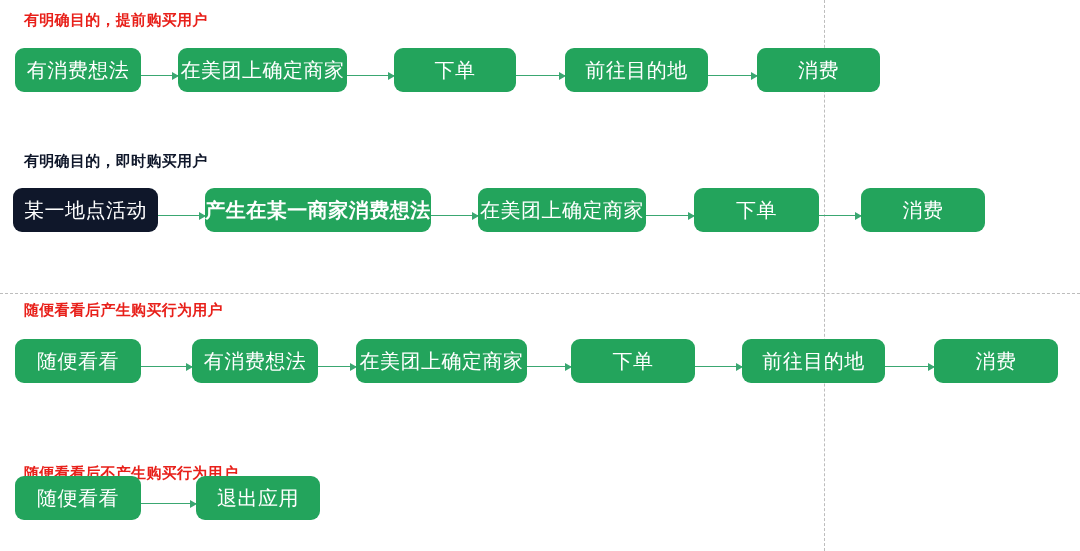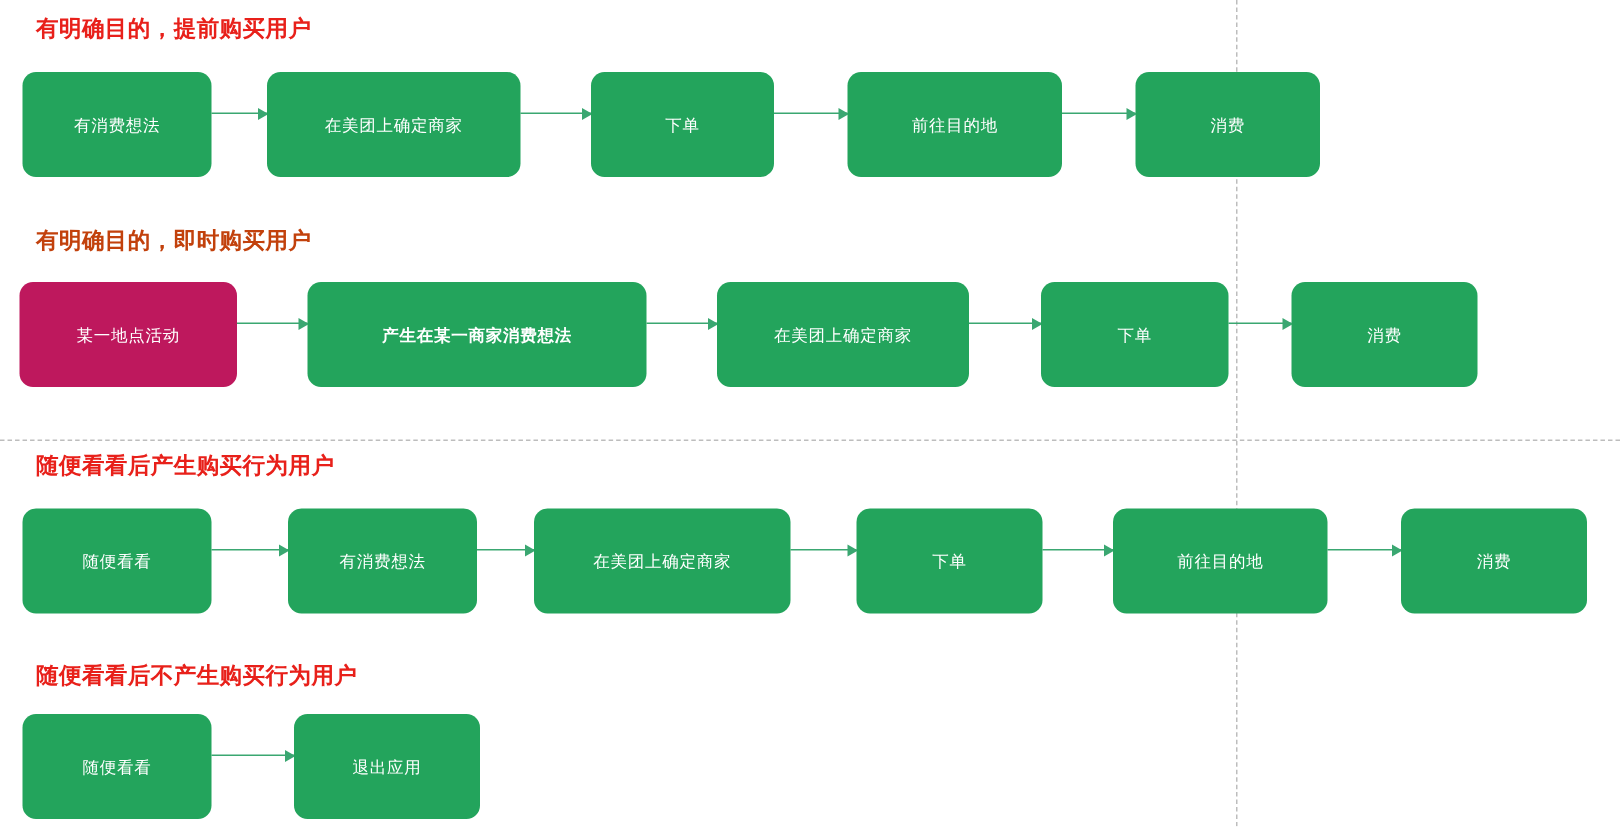--- a/index.html
+++ b/index.html
@@ -48,25 +48,25 @@
 
   
   .node {
     position: absolute;
     background: #23a45c;
     color: #ffffff;
     border-radius: 9px;
     display: flex;
     align-items: center;
     justify-content: center;
-    font-size: 11px;
+    font-size: 20px;
     letter-spacing: 0.5px;
     white-space: nowrap;
     box-sizing: border-box;
-    height: 70px;
+    height: 44px;
   }
 
   
   .arrow {
     position: absolute;
     height: 0;
     border-top: 1.6px solid #3aa771;
   }
   .arrow::after {
     content: "";
@@ -92,41 +92,41 @@
       <div class="section-title" style="left: 24px; top: 12px; color: rgb(232, 32, 26);">有明确目的，提前购买用户</div>
       <div class="arrow" style="left: 141px; width: 37px; top: 75px; border-top-color: rgb(58, 167, 113);"></div>
       <div class="arrow" style="left: 347px; width: 47px; top: 75px; border-top-color: rgb(58, 167, 113);"></div>
       <div class="arrow" style="left: 516px; width: 49px; top: 75px; border-top-color: rgb(58, 167, 113);"></div>
       <div class="arrow" style="left: 708px; width: 49px; top: 75px; border-top-color: rgb(58, 167, 113);"></div>
       <div class="node" style="left: 15px; top: 48px; width: 126px; background: rgb(35, 164, 92); color: rgb(255, 255, 255);">有消费想法</div>
       <div class="node" style="left: 178px; top: 48px; width: 169px; background: rgb(35, 164, 92); color: rgb(255, 255, 255);">在美团上确定商家</div>
       <div class="node" style="left: 394px; top: 48px; width: 122px; background: rgb(35, 164, 92); color: rgb(255, 255, 255);">下单</div>
       <div class="node" style="left: 565px; top: 48px; width: 143px; background: rgb(35, 164, 92); color: rgb(255, 255, 255);">前往目的地</div>
       <div class="node" style="left: 757px; top: 48px; width: 123px; background: rgb(35, 164, 92); color: rgb(255, 255, 255);">消费</div>
-      <div class="section-title" style="left: 24px; top: 153px; color: #c2410c;">有明确目的，即时购买用户</div>
+      <div class="section-title" style="left: 24px; top: 153px; color: #0f172a;">有明确目的，即时购买用户</div>
       <div class="arrow" style="left: 158px; width: 47px; top: 215px; border-top-color: rgb(58, 167, 113);"></div>
       <div class="arrow" style="left: 431px; width: 47px; top: 215px; border-top-color: rgb(58, 167, 113);"></div>
       <div class="arrow" style="left: 646px; width: 48px; top: 215px; border-top-color: rgb(58, 167, 113);"></div>
       <div class="arrow" style="left: 819px; width: 42px; top: 215px; border-top-color: rgb(58, 167, 113);"></div>
-      <div class="node" style="left: 13px; top: 188px; width: 145px; background: #be185d; color: rgb(255, 255, 255);">某一地点活动</div>
+      <div class="node" style="left: 13px; top: 188px; width: 145px; background: #0f172a; color: rgb(255, 255, 255);">某一地点活动</div>
       <div class="node" style="left: 205px; top: 188px; width: 226px; background: rgb(35, 164, 92); color: rgb(255, 255, 255); font-weight: bold;">产生在某一商家消费想法</div>
       <div class="node" style="left: 478px; top: 188px; width: 168px; background: rgb(35, 164, 92); color: rgb(255, 255, 255);">在美团上确定商家</div>
       <div class="node" style="left: 694px; top: 188px; width: 125px; background: rgb(35, 164, 92); color: rgb(255, 255, 255);">下单</div>
       <div class="node" style="left: 861px; top: 188px; width: 124px; background: rgb(35, 164, 92); color: rgb(255, 255, 255);">消费</div>
       <div class="section-title" style="left: 24px; top: 304px; color: rgb(232, 32, 26); font-family: Liberation Mono, monospace;">随便看看后产生购买行为用户</div>
       <div class="arrow" style="left: 141px; width: 51px; top: 366px; border-top-color: rgb(58, 167, 113);"></div>
       <div class="arrow" style="left: 318px; width: 38px; top: 366px; border-top-color: rgb(58, 167, 113);"></div>
       <div class="arrow" style="left: 527px; width: 44px; top: 366px; border-top-color: rgb(58, 167, 113);"></div>
       <div class="arrow" style="left: 695px; width: 47px; top: 366px; border-top-color: rgb(58, 167, 113);"></div>
       <div class="arrow" style="left: 885px; width: 49px; top: 366px; border-top-color: rgb(58, 167, 113);"></div>
       <div class="node" style="left: 15px; top: 339px; width: 126px; background: rgb(35, 164, 92); color: rgb(255, 255, 255);">随便看看</div>
       <div class="node" style="left: 192px; top: 339px; width: 126px; background: rgb(35, 164, 92); color: rgb(255, 255, 255);">有消费想法</div>
       <div class="node" style="left: 356px; top: 339px; width: 171px; background: rgb(35, 164, 92); color: rgb(255, 255, 255);">在美团上确定商家</div>
       <div class="node" style="left: 571px; top: 339px; width: 124px; background: rgb(35, 164, 92); color: rgb(255, 255, 255);">下单</div>
       <div class="node" style="left: 742px; top: 339px; width: 143px; background: rgb(35, 164, 92); color: rgb(255, 255, 255);">前往目的地</div>
       <div class="node" style="left: 934px; top: 339px; width: 124px; background: rgb(35, 164, 92); color: rgb(255, 255, 255);">消费</div>
-      <div class="section-title" style="left: 24px; top: 443px; color: rgb(232, 32, 26);">随便看看后不产生购买行为用户</div>
+      <div class="section-title" style="left: 24px; top: 465px; color: rgb(232, 32, 26);">随便看看后不产生购买行为用户</div>
       <div class="arrow" style="left: 141px; width: 55px; top: 503px; border-top-color: rgb(58, 167, 113);"></div>
       <div class="node" style="left: 15px; top: 476px; width: 126px; background: rgb(35, 164, 92); color: rgb(255, 255, 255);">随便看看</div>
       <div class="node" style="left: 196px; top: 476px; width: 124px; background: rgb(35, 164, 92); color: rgb(255, 255, 255);">退出应用</div>
     </div>
 
 </div>
 
 </body></html>

